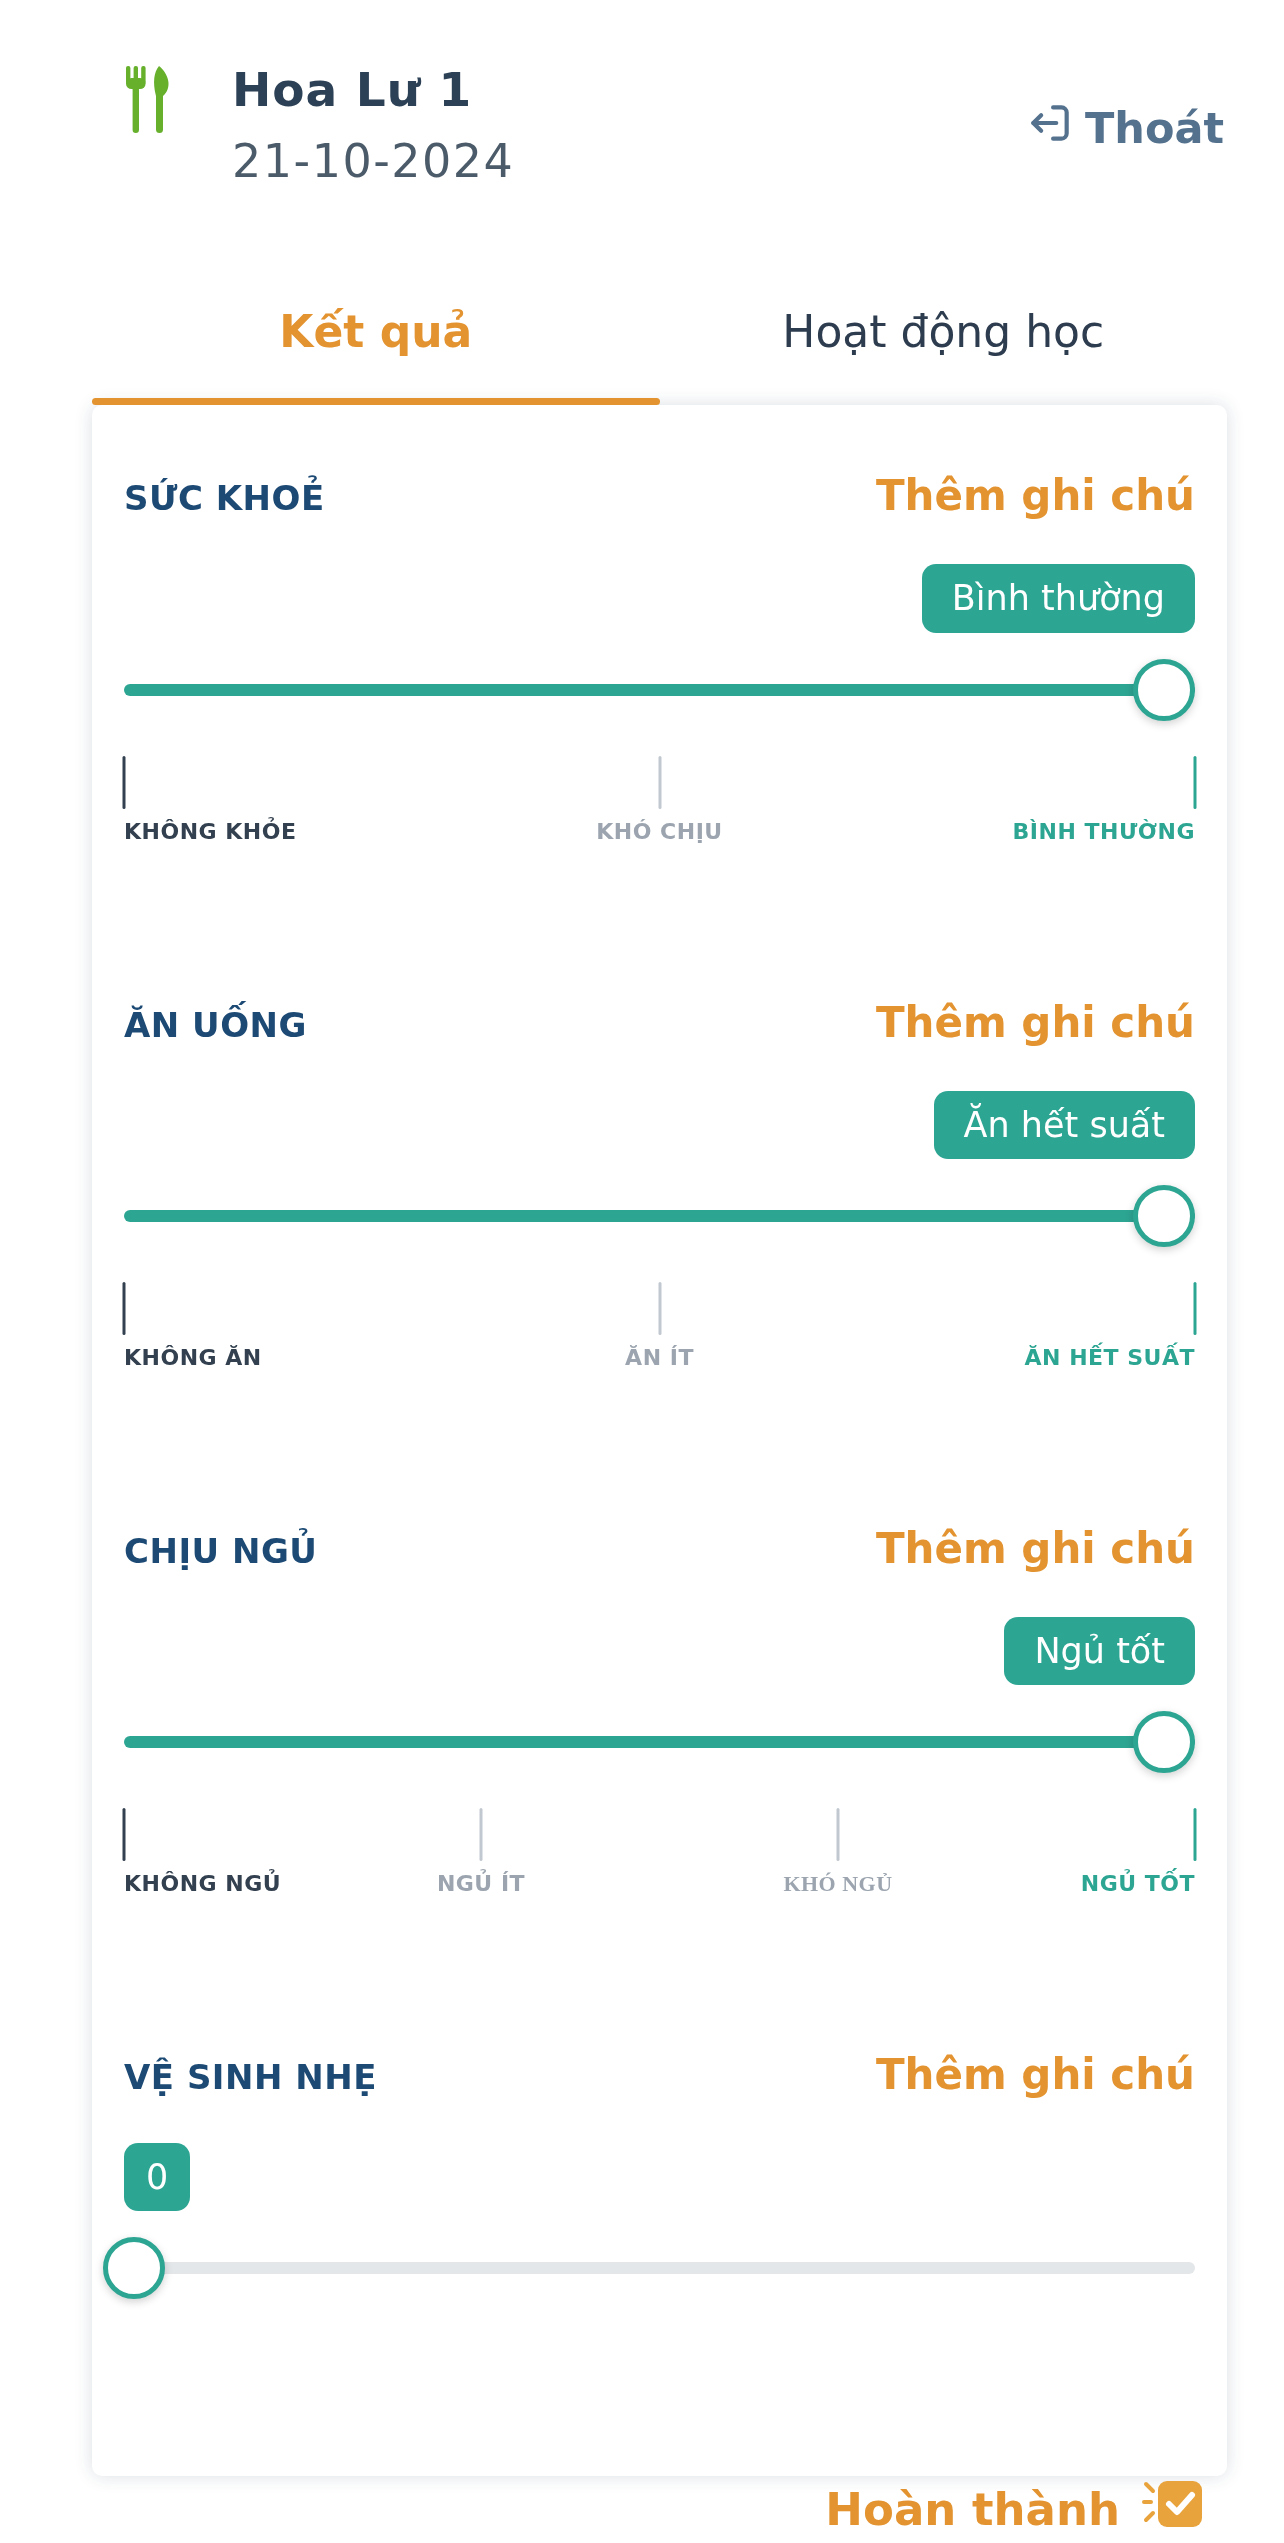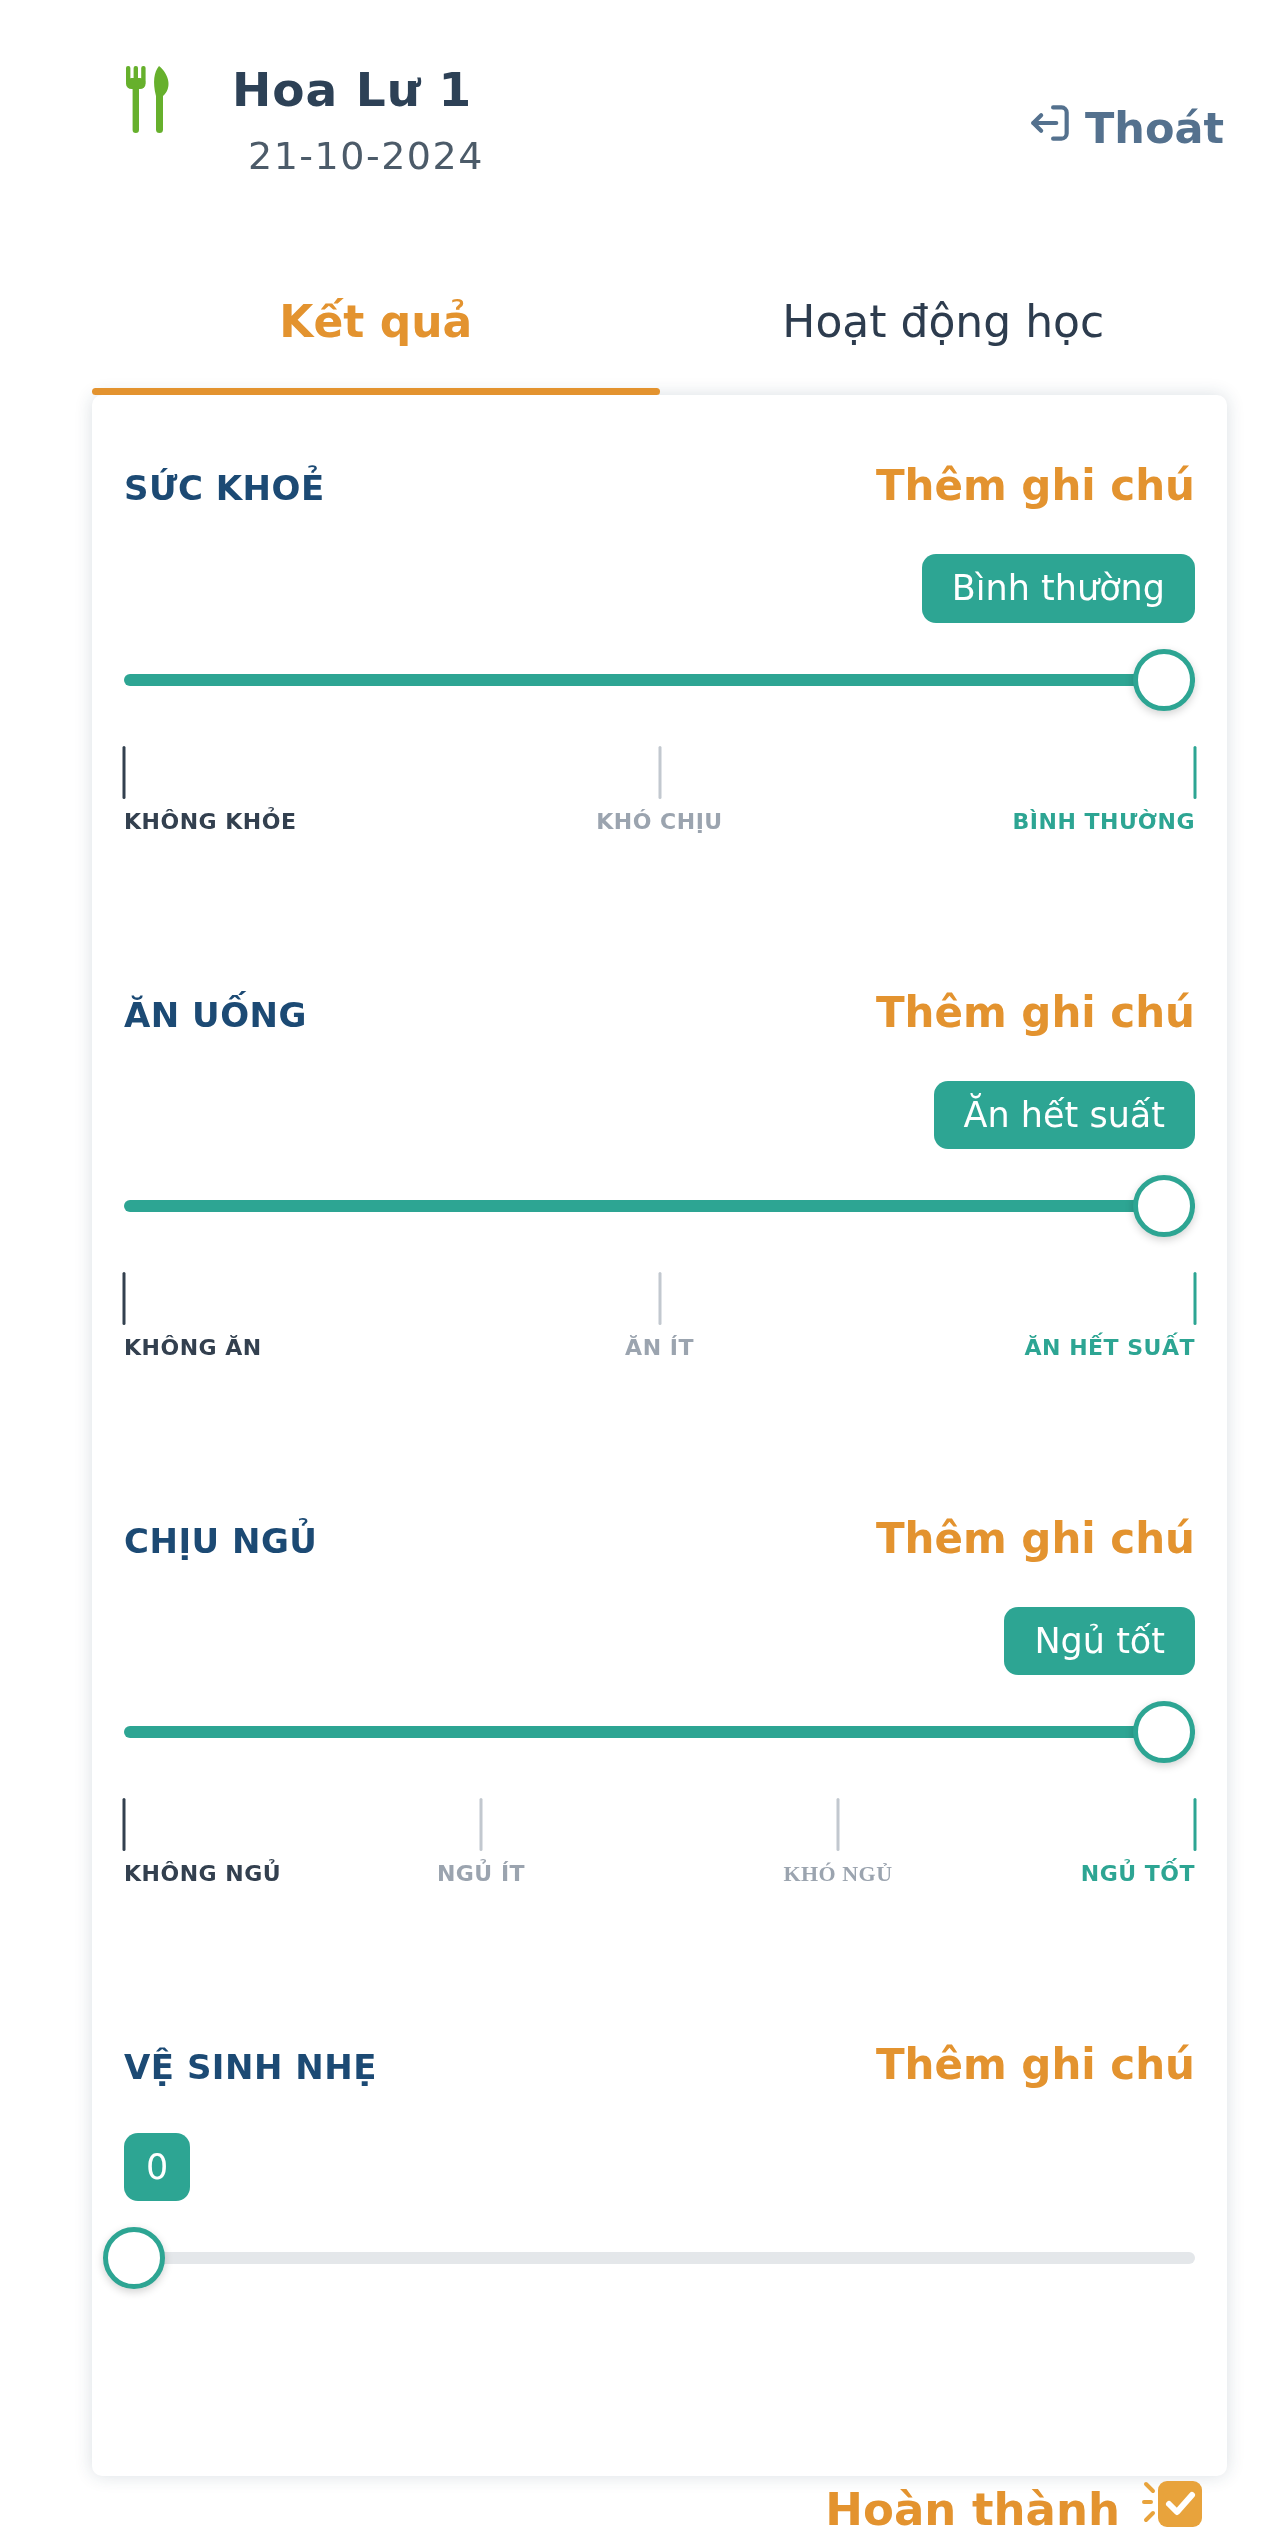--- a/index.html
+++ b/index.html
@@ -15,21 +15,21 @@
   .screen{
     position:relative; width:1284px; height:2543px; background:#ffffff;
     overflow:hidden; display:flex; flex-direction:column;padding-left:35px;
   }
 
   
   .app-header{ display:flex; justify-content:space-between; align-items:flex-start; padding:62px 60px 0 89px; }
   .header-left{ display:flex; gap:58px; }
   .utensils-wrap{ margin-top:4px; }
   .app-title{ font-size:47px; font-weight:700; color:#2d4156; letter-spacing:1px; line-height:1.2; }
-  .app-date{ font-size:38px; color:#4c5b69; margin-top:16px; letter-spacing:1.5px;margin-left:16px; }
+  .app-date{ font-size:46px; color:#4c5b69; margin-top:16px; letter-spacing:1.5px; }
   .logout{ display:flex; align-items:center; gap:10px; margin-top:36px; font-size:43px; font-weight:600;
     color:#54718e; background:none; border:none; cursor:pointer; font-family:inherit; }
 
   
   .tabs{ display:flex; margin:118px 57px 0; }
   .tab{ flex:1; text-align:center; font-size:44px; padding-bottom:48px; position:relative;
     background:none; border:none; font-family:inherit; color:#2d3c4e; font-weight:500; cursor:pointer; }
   .tab.active{ color:var(--orange); font-weight:600; }
   .tab.active::after{ content:""; position:absolute; left:0; right:0; bottom:0; height:7px;
     background:var(--orange); border-radius:4px; }

